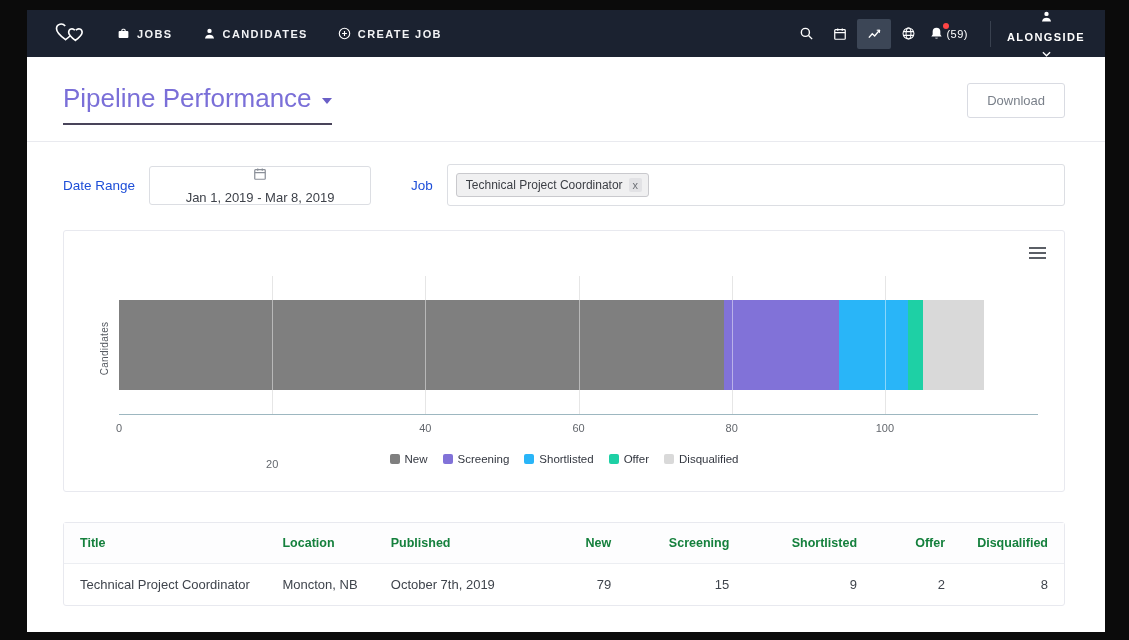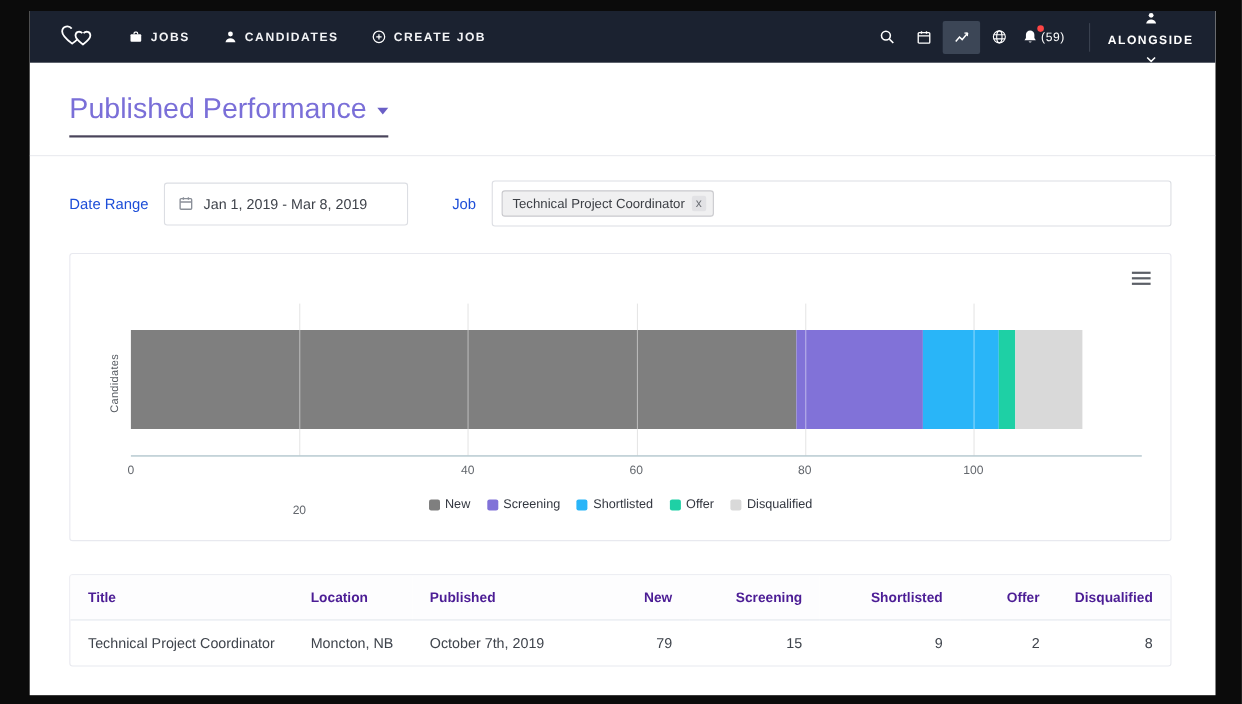--- a/index.html
+++ b/index.html
@@ -71,21 +71,21 @@
   
   .filters {
     display:flex; align-items:center;
     padding:22px 40px 6px 36px;
   }
   .filter-label { font-size:13.5px; color:#1d4ed8; }
   .date-input {
     margin-left:14px; width:222px; height:39px;
     border:1px solid #dcdee3; border-radius:3px;
     display:flex; align-items:center; gap:9px; padding:0 12px;
-    font-size:13px; color:#3e424a; cursor:pointer; background:#fff;
+    font-size:13px; color:#3e424a; cursor:pointer; background:#fff;flex-direction:column;
   }
   .job-label { margin-left:40px; }
   .job-input {
     margin-left:14px; flex:1; height:42px;
     border:1px solid #dcdee3; border-radius:3px;
     display:flex; align-items:center; padding:0 8px; background:#fff; cursor:text;
   }
   .tag {
     display:inline-flex; align-items:center; gap:6px;
     background:#f0f0f1; border:1px solid #c9c9cd; border-radius:3px;
@@ -135,21 +135,21 @@
   .legend-item span:last-child { font-size:11.5px; color:#333740; }
   .swatch { width:10px; height:10px; border-radius:2px; display:inline-block; }
 
   
   .table-card {
     margin:30px 40px 0 36px;
     border:1px solid #e8e9ef; border-radius:3px; background:#fff;
   }
   table { width:100%; border-collapse:collapse; }
   th {
-    font-size:12.5px; color:#4c1d95; font-weight:700;
+    font-size:12.5px; color:#15803d; font-weight:700;
     padding:13px 16px; border-bottom:1px solid #eceef2; text-align:left;
     background:#fdfdfe;
   }
   td { font-size:13px; color:#3f444c; padding:13px 16px; text-align:left; }
   th:nth-child(n+4), td:nth-child(n+4) { text-align:right; }
   th:nth-child(1){width:21%} th:nth-child(2){width:11%} th:nth-child(3){width:17%}
   th:nth-child(4){width:9%} th:nth-child(5){width:12%} th:nth-child(6){width:13%}
   th:nth-child(7){width:9%} th:nth-child(8){width:8%}
 
   svg { display:block; }
@@ -254,23 +254,24 @@
           <svg width="9" height="6" viewBox="0 0 10 6">
               <path d="M1 1l4 4 4-4" fill="none" stroke="#fff" stroke-width="1.5"></path>
             </svg>
         </span>
       </div>
     </div>
   </nav>
 
   <div class="page-head">
     <div class="title-wrap">
-      <h1 class="page-title">Published Performance</h1>
+      <h1 class="page-title">Pipeline Performance</h1>
       <span class="title-caret"></span>
     </div>
+    <button class="download-btn">Download</button>
   </div>
   <hr class="head-rule">
 
   <div class="filters">
     <span class="filter-label">Date Range</span>
     <div class="date-input">
       <span>
         <svg width="14" height="14" viewBox="0 0 16 16">
             <rect x="2" y="3" width="12" height="11" rx="1" fill="none" stroke="#8a8f98" stroke-width="1.4"></rect>
             <path d="M2 6.4h12 M5.4 1.6v2.6 M10.6 1.6v2.6" stroke="#8a8f98" stroke-width="1.4"></path>

